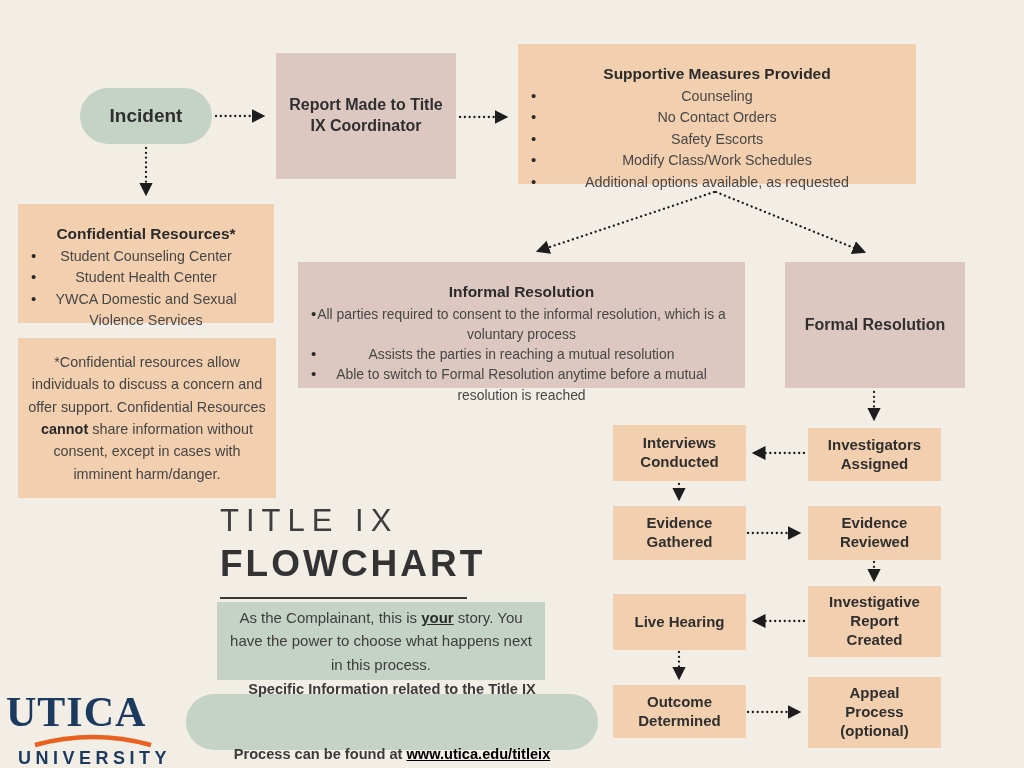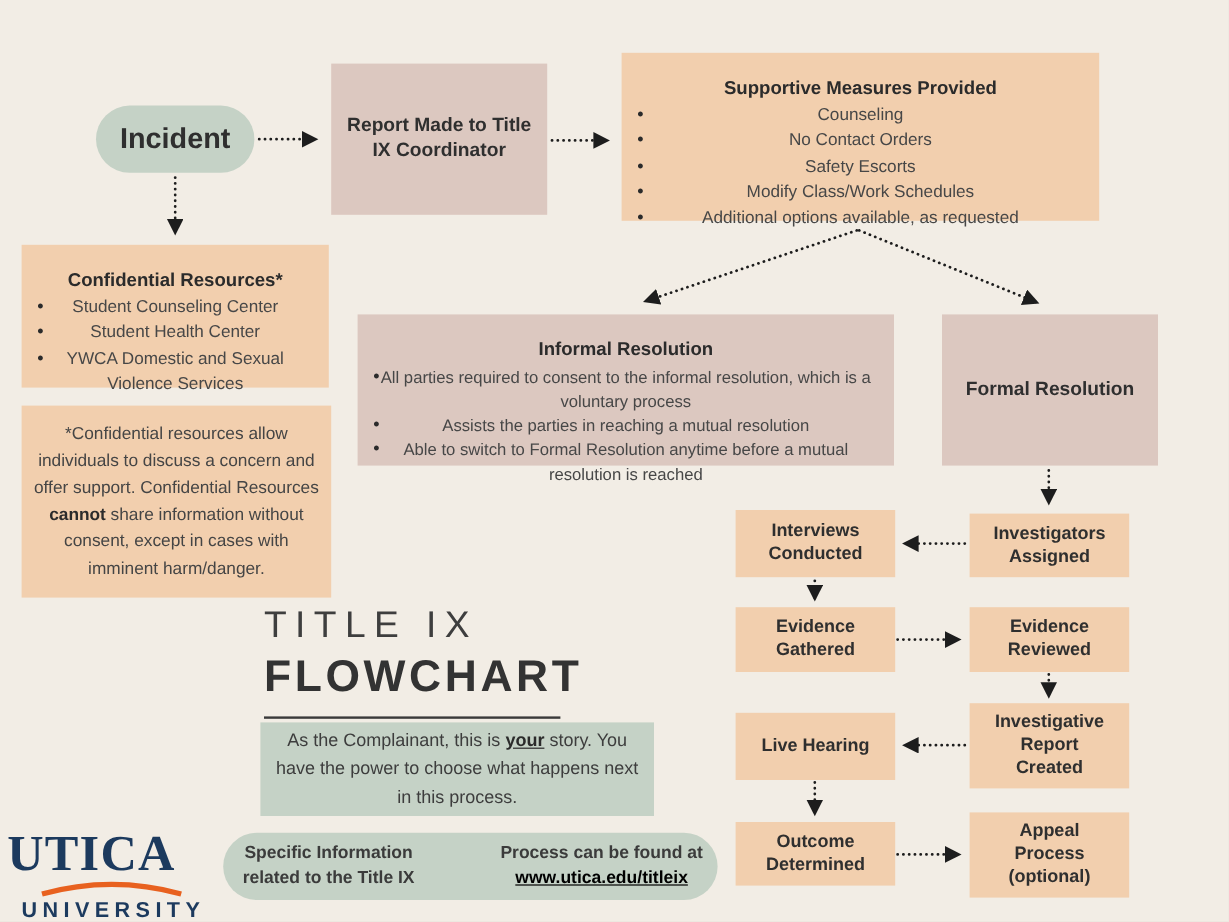--- a/index.html
+++ b/index.html
@@ -9,21 +9,21 @@
     font-family:"Liberation Sans", sans-serif;
     color:#3f3f3f;
   }
   .node{position:absolute;display:flex;align-items:center;justify-content:center;text-align:center;box-sizing:border-box;}
   .peach{background:#F2CFAE;}
   .mauve{background:#DCC8C0;}
   .sage{background:#C5D2C6;}
   .bold-label{font-weight:bold;color:#2f2f2f;}
 
   
-  #incident{left:80px;top:88px;width:132px;height:56px;border-radius:28px;font-size:24px;text-align:right;}
+  #incident{left:80px;top:88px;width:132px;height:56px;border-radius:28px;font-size:19px;text-align:right;}
   #report{left:276px;top:53px;width:180px;height:126px;font-size:16px;line-height:1.3;padding:0 8px;}
   #formal{left:785px;top:262px;width:180px;height:126px;font-size:16px;}
 
   
   .list-box{position:absolute;box-sizing:border-box;padding-top:21px;}
   #supportive{left:518px;top:44px;width:398px;height:140px;}
   #confidential{left:18px;top:204px;width:256px;height:119px;}
   #informal{left:298px;top:262px;width:447px;height:126px;}
   .list-title{font-weight:bold;color:#2b2b2b;text-align:center;font-size:15.5px;margin-bottom:3px;}
   .bullet-row{position:relative;text-align:center;font-size:14.3px;line-height:1.5;color:#474747;padding:0 14px;}
@@ -49,21 +49,21 @@
 
   
   #headline{position:absolute;left:220px;top:503px;}
   #title-line1{font-size:31px;letter-spacing:7px;color:#3e3e3e;font-weight:400;}
   #title-line2{font-size:37px;letter-spacing:3px;color:#333;font-weight:bold;margin-top:4px;}
   #title-underline{width:247px;height:0;border-top:2px solid #3a3a3a;margin-top:12px;}
 
   
   #complainant-note{left:217px;top:602px;width:328px;height:78px;font-size:15px;line-height:1.55;padding:0 12px;color:#3d3d3d;}
   #complainant-note .emph{font-weight:bold;text-decoration:underline;color:#2b2b2b;}
-  #footer-pill{left:186px;top:694px;width:412px;height:56px;border-radius:28px;font-weight:bold;font-size:14.6px;line-height:1.45;color:#3b3b3b;gap:43px;}
+  #footer-pill{left:186px;top:694px;width:412px;height:56px;border-radius:28px;flex-direction:column;font-weight:bold;font-size:14.6px;line-height:1.45;color:#3b3b3b;gap:43px;}
   #footer-pill a{color:#000000;font-weight:bold;}
 
   
   #logo{position:absolute;left:6px;top:690px;width:170px;}
   #logo-word{font-family:"Liberation Serif", serif;font-weight:bold;font-size:42px;color:#1C3A5E;letter-spacing:1px;line-height:1.05;}
   #logo-arc{position:absolute;left:26px;top:44px;}
   #logo-sub{margin-top:14px;margin-left:12px;font-size:18px;font-weight:bold;letter-spacing:4.5px;color:#1C3A5E;}
 
   #arrows{position:absolute;left:0;top:0;z-index:0;}
   .node,.list-box,#headline,#logo{z-index:1;}

